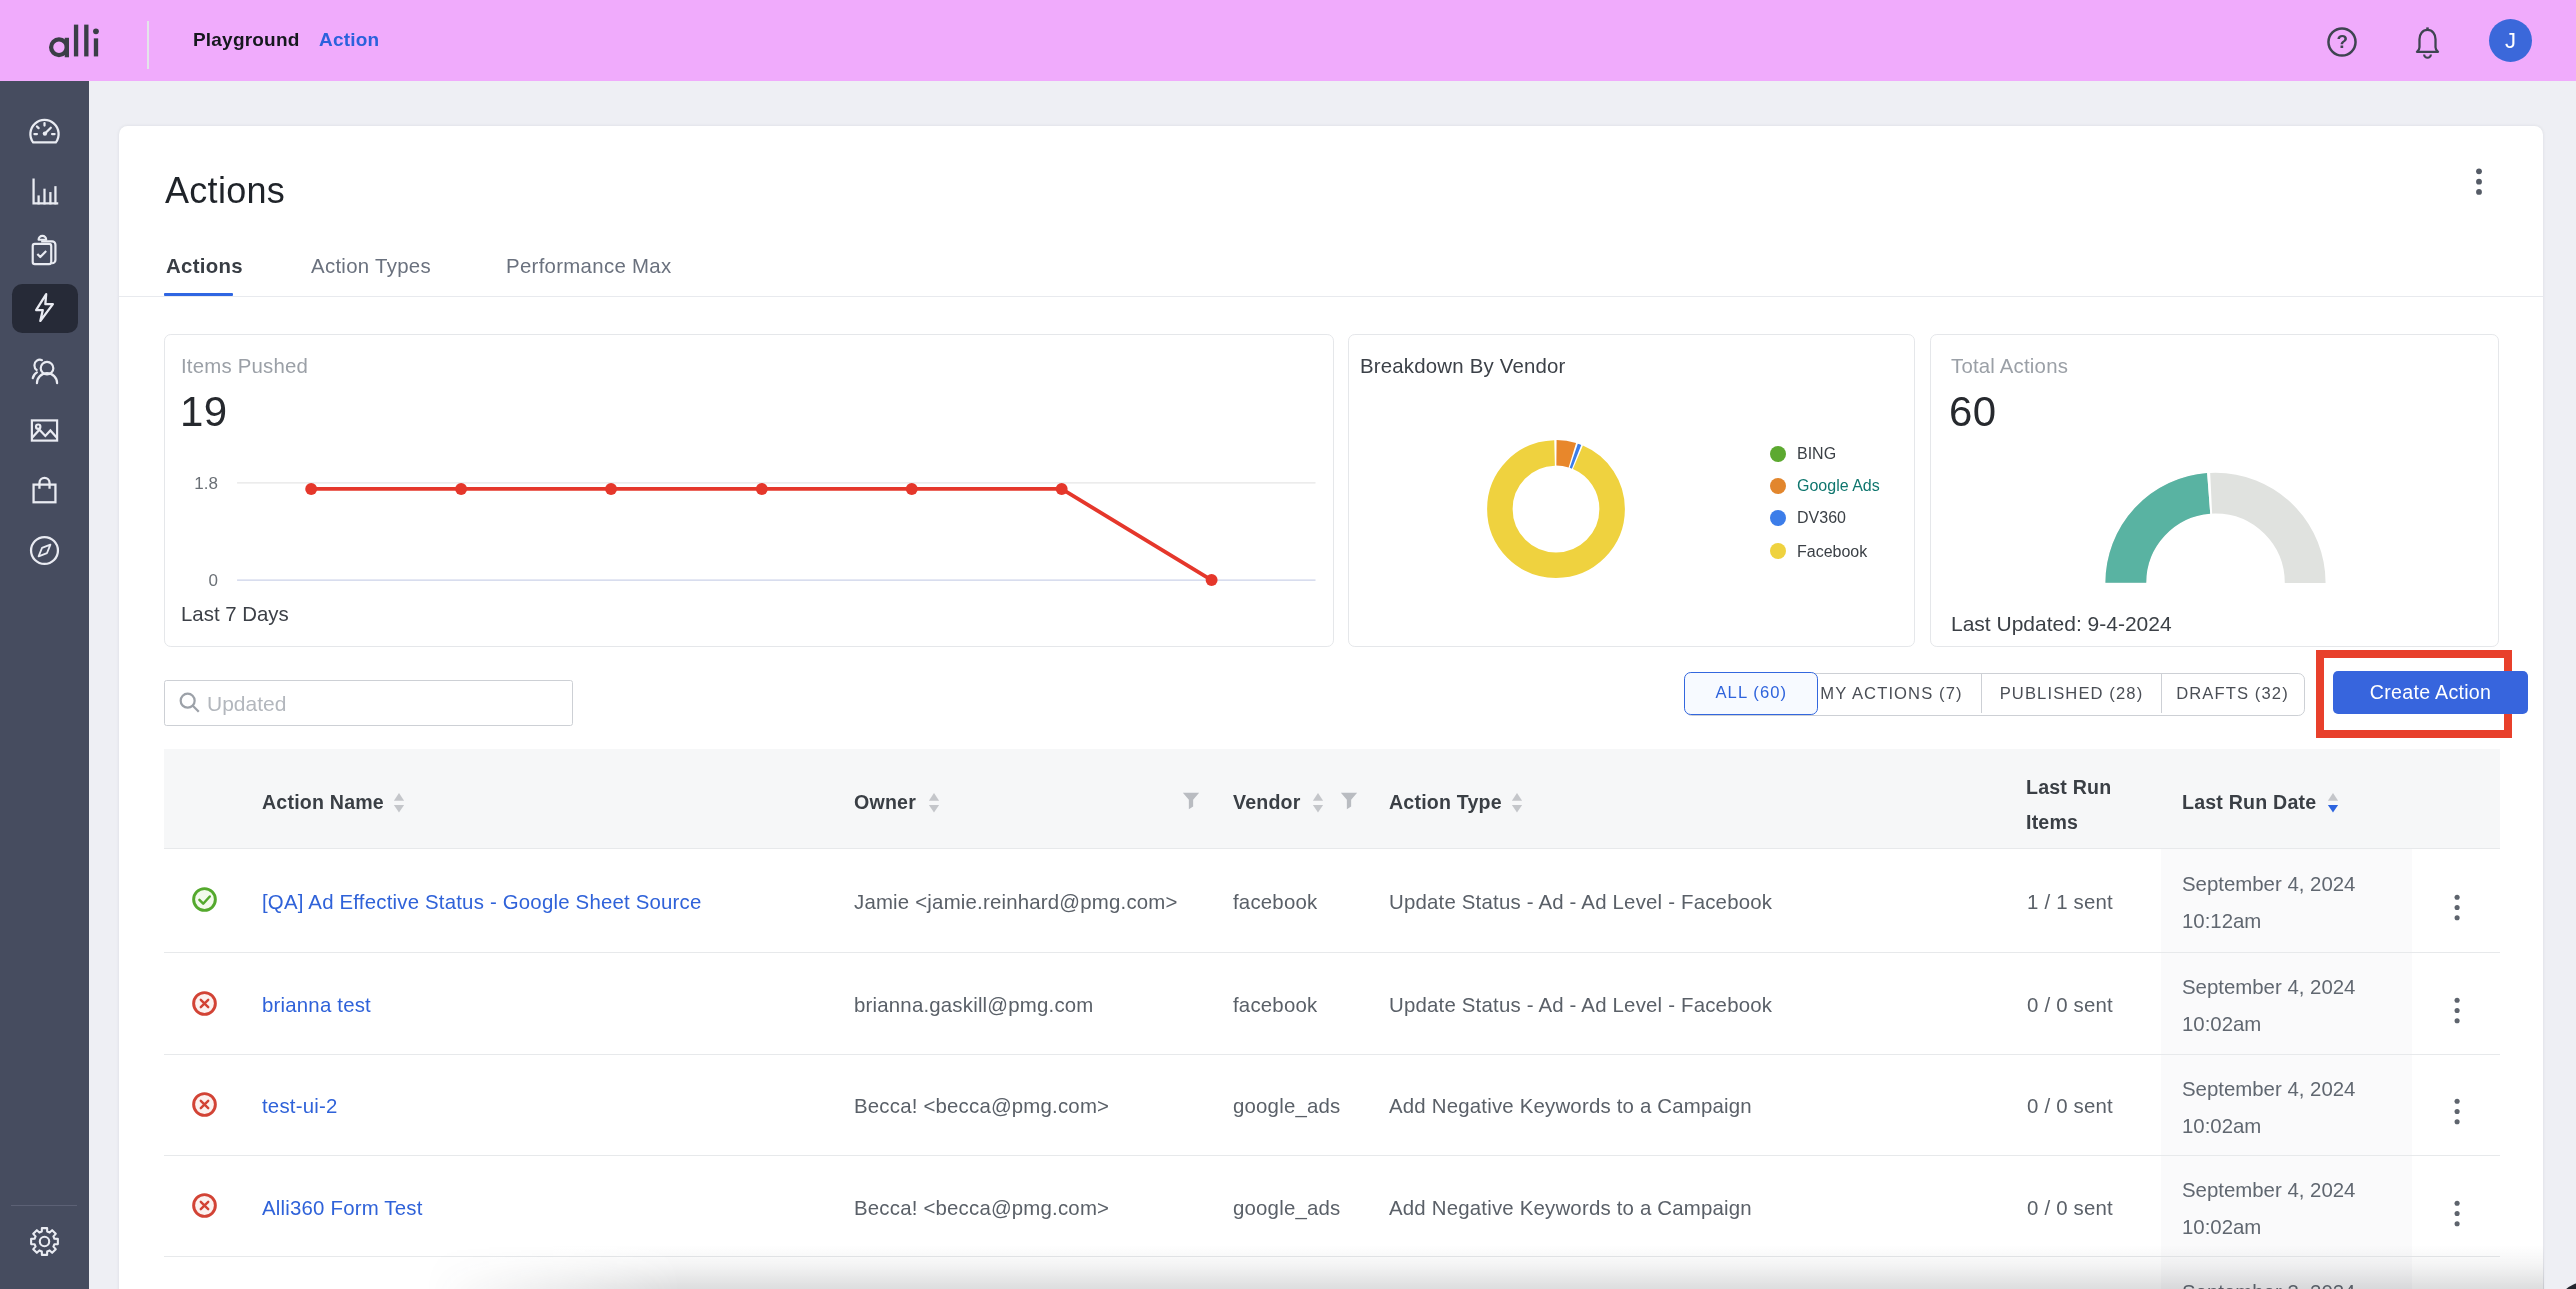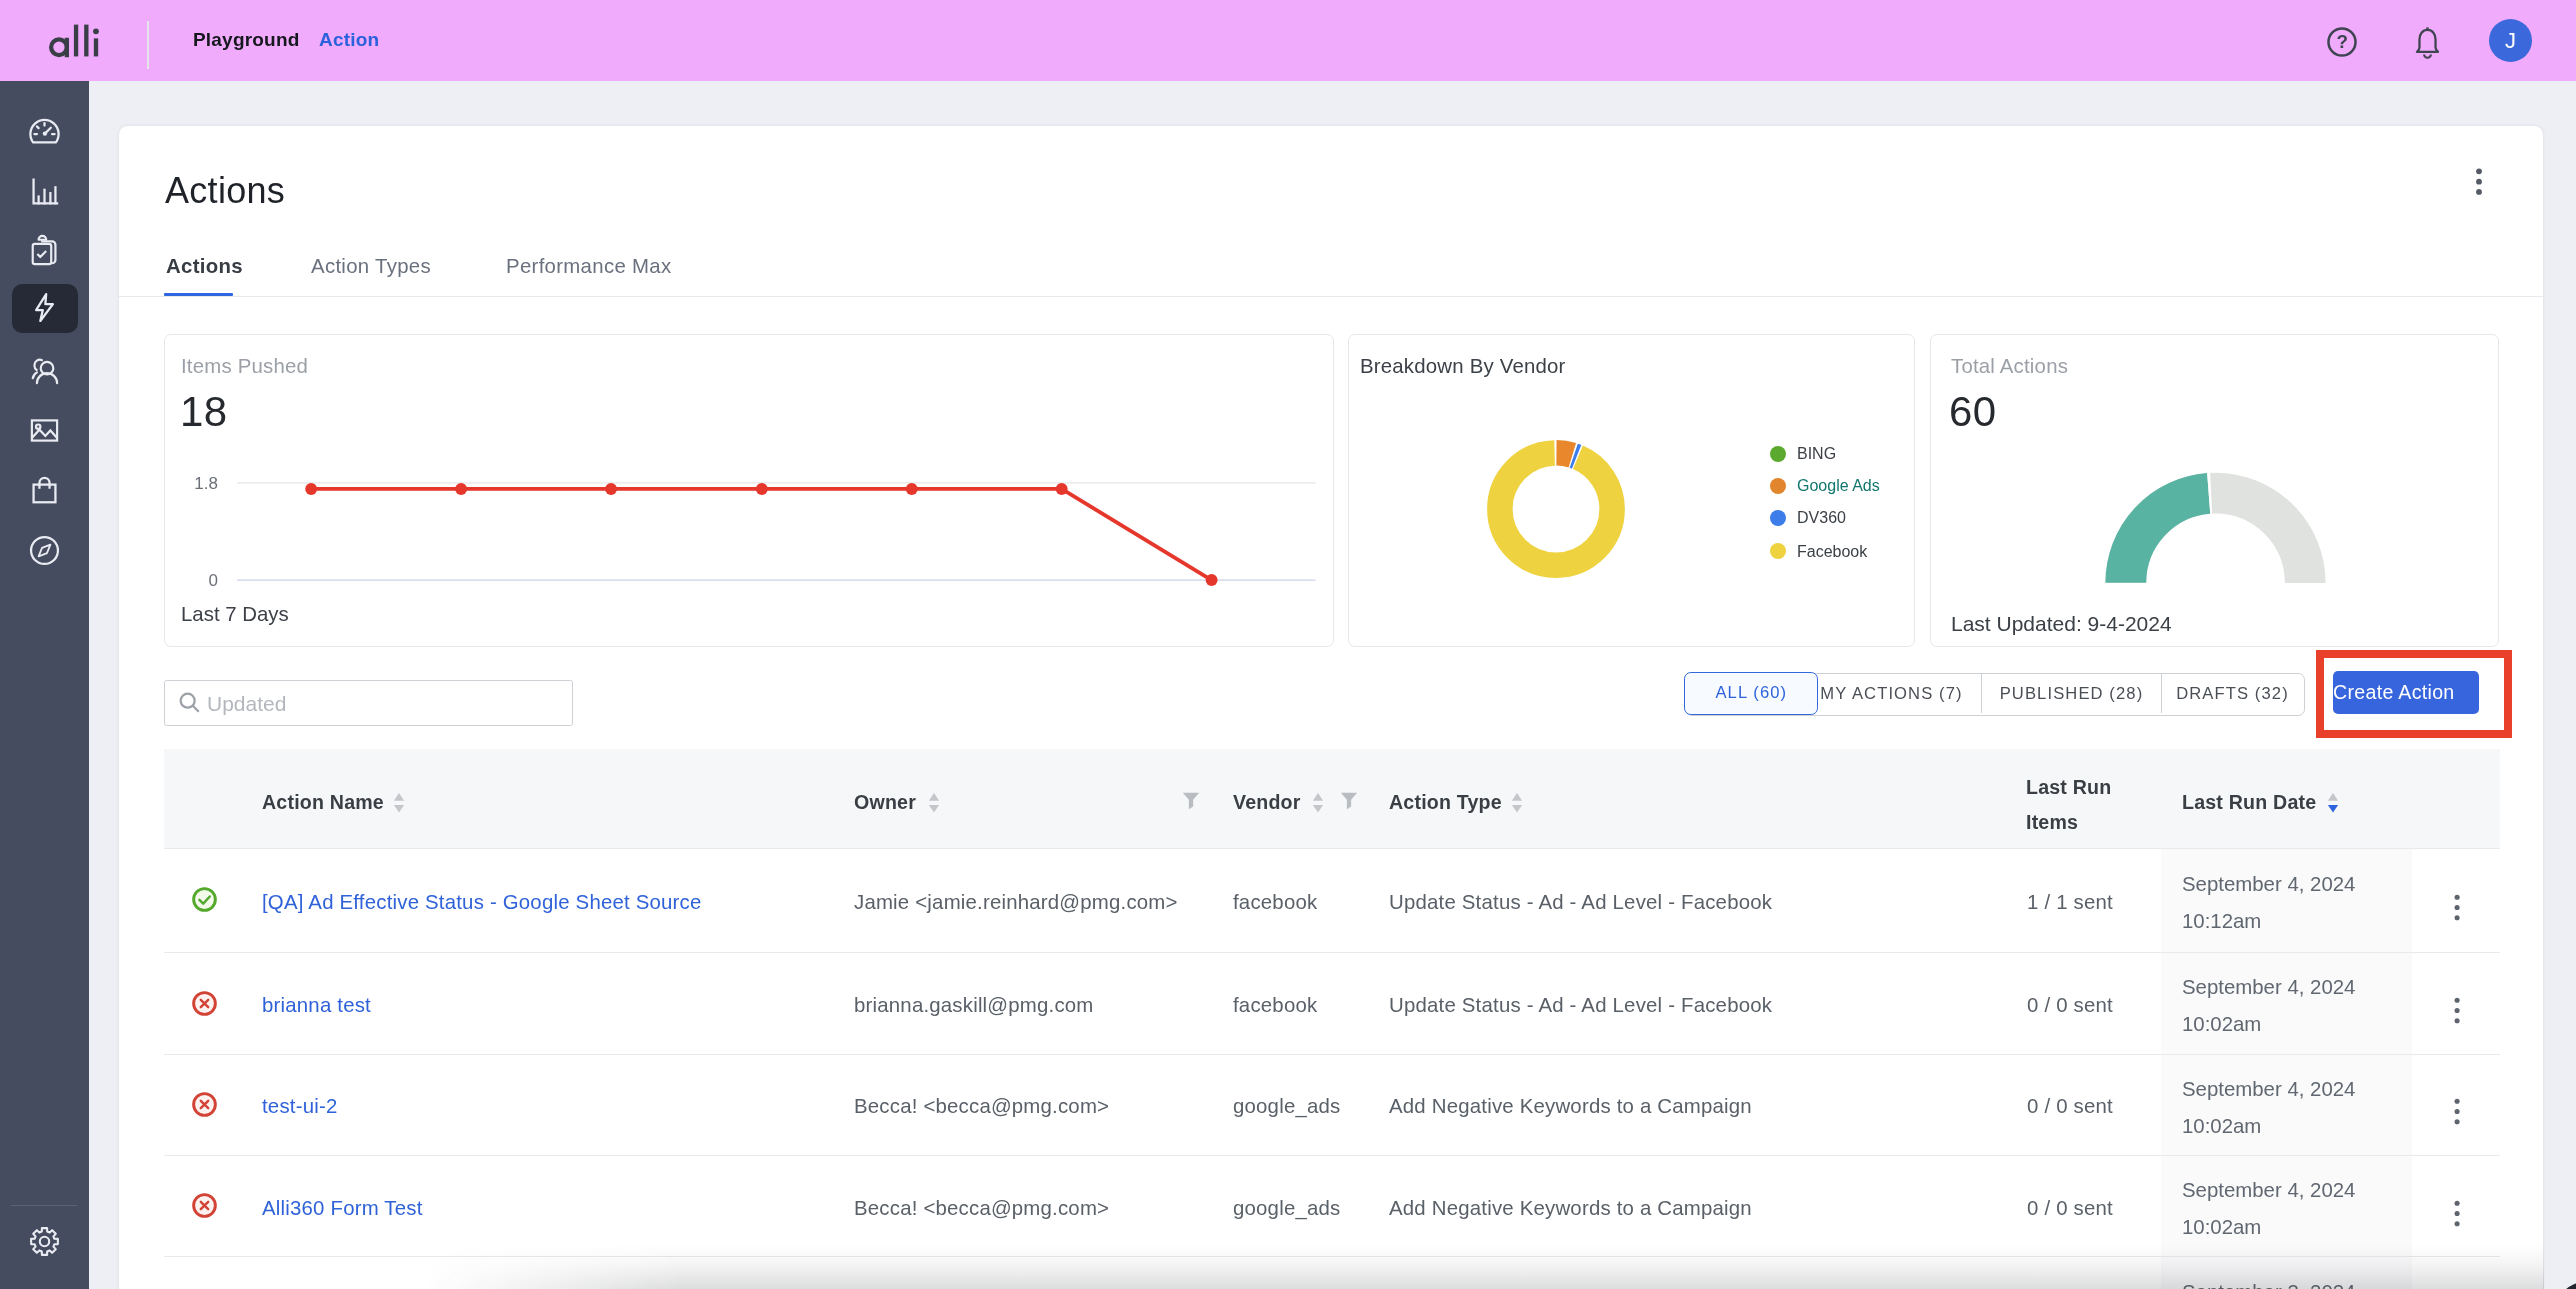--- a/index.html
+++ b/index.html
@@ -39,21 +39,21 @@
 #search-txt { position:absolute; left:207px; top:692px; font-size:21px; color:#B3B7BD; }
 
 
 #chipgroup { position:absolute; left:1685px; top:673px; width:620px; height:43px; border:1.7px solid #CDD0D5; border-radius:6.8px; background:#fff; }
 .chip { position:absolute; top:0; height:39px; font-size:16.6px; font-weight:500; letter-spacing:1.1px; color:#4A4E55; text-align:center; line-height:39px; }
 .chip-div { position:absolute; top:0; width:0.9px; height:39px; background:#CDD0D5; }
 #chip-all { position:absolute; left:-1.7px; top:-1.7px; width:134px; height:43px; border:1.7px solid #3367DE; border-radius:6.8px; background:#F7FAFF; color:#2E63DC; font-size:16.6px; font-weight:500; letter-spacing:1.1px; text-align:center; line-height:39px; }
 
 
 #redbox { position:absolute; left:2316px; top:650px; width:196px; height:88px; border:8.5px solid #E8402B; background:transparent; }
-#createbtn { position:absolute; left:2333px; top:671px; width:146px; height:43px; border-radius:5.1px; background:#3765DD; color:#fff; font-size:19.6px; font-weight:500; text-align:left; line-height:43px; letter-spacing:0.3px; }
+#createbtn { position:absolute; left:2333px; top:671px; width:195px; height:43px; border-radius:5.1px; background:#3765DD; color:#fff; font-size:19.6px; font-weight:500; text-align:center; line-height:43px; letter-spacing:0.3px; }
 
 
 #thead { position:absolute; left:164px; top:749px; width:2336px; height:100px; background:#F6F7F8; }
 #sortband { position:absolute; left:2161px; top:848px; width:251px; height:441px; background:#FAFAFB; }
 .th { position:absolute; font-size:19.6px; font-weight:700; color:#3A3F45; letter-spacing:0.2px; }
 .td { position:absolute; font-size:20.4px; color:#5A6068; letter-spacing:0.2px; }
 .tlink { position:absolute; font-size:20.4px; color:#2F62D9; letter-spacing:0.2px; }
 .tdate { position:absolute; font-size:20.4px; color:#606770; line-height:37px; }
 .rowsep { position:absolute; left:164px; width:2336px; height:0.9px; background:#E7E9EB; }
 
@@ -180,21 +180,21 @@
 <div class="tab" style="left:311px; color:#6A717E;">Action Types</div>
 <div class="tab" style="left:506px; color:#6A717E;">Performance Max</div>
 <div id="tabs-line"></div>
 <div id="tab-underline"></div>
 
 <div class="card" style="left:164px; width:1170px;"></div>
 <div class="card" style="left:1348px; width:567px;"></div>
 <div class="card" style="left:1930px; width:569px;"></div>
 
 <div class="card-title-grey" style="left:181px; top:355px;">Items Pushed</div>
-<div class="card-num" style="left:180px; top:388px;">18</div>
+<div class="card-num" style="left:180px; top:388px;">19</div>
 <div class="abs" style="left:170px; top:474px; width:48px; text-align:right; font-size:17px; color:#6B7076;">1.8</div>
 <div class="abs" style="left:170px; top:571px; width:48px; text-align:right; font-size:17px; color:#6B7076;">0</div>
 <svg class="abs" style="left:237px; top:477px;" width="1082" height="115" viewBox="0 0 1270 135">
   <line x1="0" y1="7" x2="1266" y2="7" stroke="#E6E6E6" stroke-width="1.5"></line>
   <line x1="0" y1="121" x2="1266" y2="121" stroke="#CBD2E9" stroke-width="1.5"></line>
   <polyline points="87,14 263,14 439,14 616,14 792,14 968,14 1144,121" fill="none" stroke="#E5372B" stroke-width="4.5"></polyline>
   <g fill="#E5372B">
     <circle cx="87" cy="14" r="7"></circle>
       <circle cx="263" cy="14" r="7"></circle>
       <circle cx="439" cy="14" r="7"></circle>

